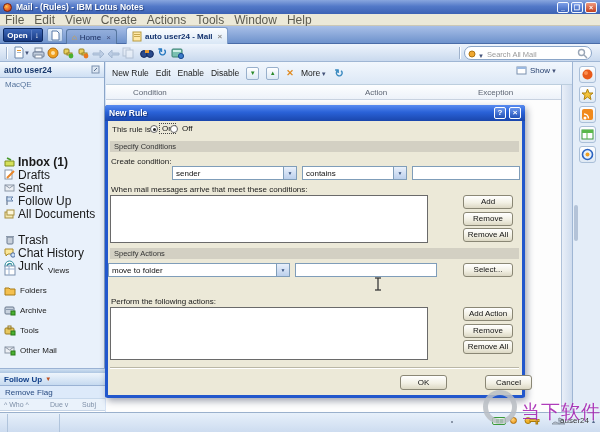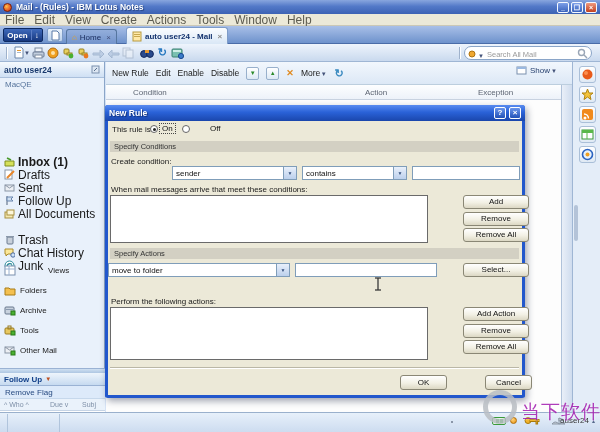--- a/index.html
+++ b/index.html
@@ -112,21 +112,21 @@
   .radio { width:8px; height:8px; border:1px solid #666; border-radius:50%; background:#fff; display:inline-block; position:relative; vertical-align:-1px; }
   .radio.sel::after { content:""; position:absolute; left:2px; top:2px; width:3px; height:3px; border-radius:50%; background:#222; }
   .rlbl { padding:0 2px; }
   .rlbl.focus { outline:1px dotted #444; }
   .combo { position:absolute; height:14px; background:#fff; border:1px solid #7f9db9; display:flex; align-items:center; }
   .combo .ctext { flex:1; padding-left:3px; font-size:8px; color:#111; }
   .combo .cbtn { width:13px; height:12px; background:linear-gradient(#e9f0fb,#bcd0ec); border-left:1px solid #7f9db9;
     display:flex; align-items:center; justify-content:center; font-size:5px; color:#35507e; }
   .dinput { position:absolute; height:14px; background:#fff; border:1px solid #7f9db9; font-size:8px; padding:0 2px; font-family:"Liberation Sans",sans-serif; outline:none; }
   .listbox { position:absolute; left:2px; width:318px; background:#fff; border:1px solid #6a6a6a; }
-  .xpbtn { position:absolute; width:66px; height:14px; background:linear-gradient(#ffffff,#f2f0e4 55%,#dcd8c4);
+  .xpbtn { position:absolute; width:50px; height:14px; background:linear-gradient(#ffffff,#f2f0e4 55%,#dcd8c4);
     border:1px solid #8a8775; border-radius:3px; font-size:8px; line-height:12px; text-align:center; color:#111; }
   .groove { position:absolute; left:2px; width:409px; height:2px; border-top:1px solid #bab7a6; border-bottom:1px solid #fff; }
   .ibeam { position:absolute; left:374px; top:277px; z-index:6; }
 
   
   .statusbar { position:absolute; left:0; top:412px; width:600px; height:20px;
     background:linear-gradient(#e7f0fa,#cddcf0); border-top:1px solid #9ab0cc; }
   .scell { position:absolute; top:1px; height:18px; border-right:1px solid #b0c4dc; }
   .sdot { position:absolute; left:451px; top:421px; width:2px; height:2px; background:#8a96a8; }
   .sgreen { position:absolute; left:492px; top:417px; width:14px; height:8px; border:1px solid #3a9a3a; border-radius:2px;
@@ -471,21 +471,21 @@
       <span class="dbtn">?</span>
       <span class="dbtn">×</span>
     </div>
     <div class="dbody">
 
       <span class="dlabel" style="left:4px;top:4px;">This rule is:</span>
       <span style="position:absolute;left:42px;top:3px;display:flex;align-items:center;gap:2px;">
         <span class="radio sel"></span>
         <span class="rlbl focus">On</span>
       </span>
-      <span style="position:absolute;left:74px;top:3px;display:flex;align-items:flex-end;gap:18px;">
+      <span style="position:absolute;left:62px;top:3px;display:flex;align-items:flex-end;gap:2px;">
         <span class="radio"></span>
         <span class="rlbl">Off</span>
       </span>
 
       <div class="secbar" style="top:20px;">Specify Conditions</div>
       <span class="dlabel" style="left:3px;top:36px;">Create condition:</span>
 
       <div class="combo" style="left:64px;top:45px;width:125px;">
         <span class="ctext">sender</span>
         <span class="cbtn">▼</span>

